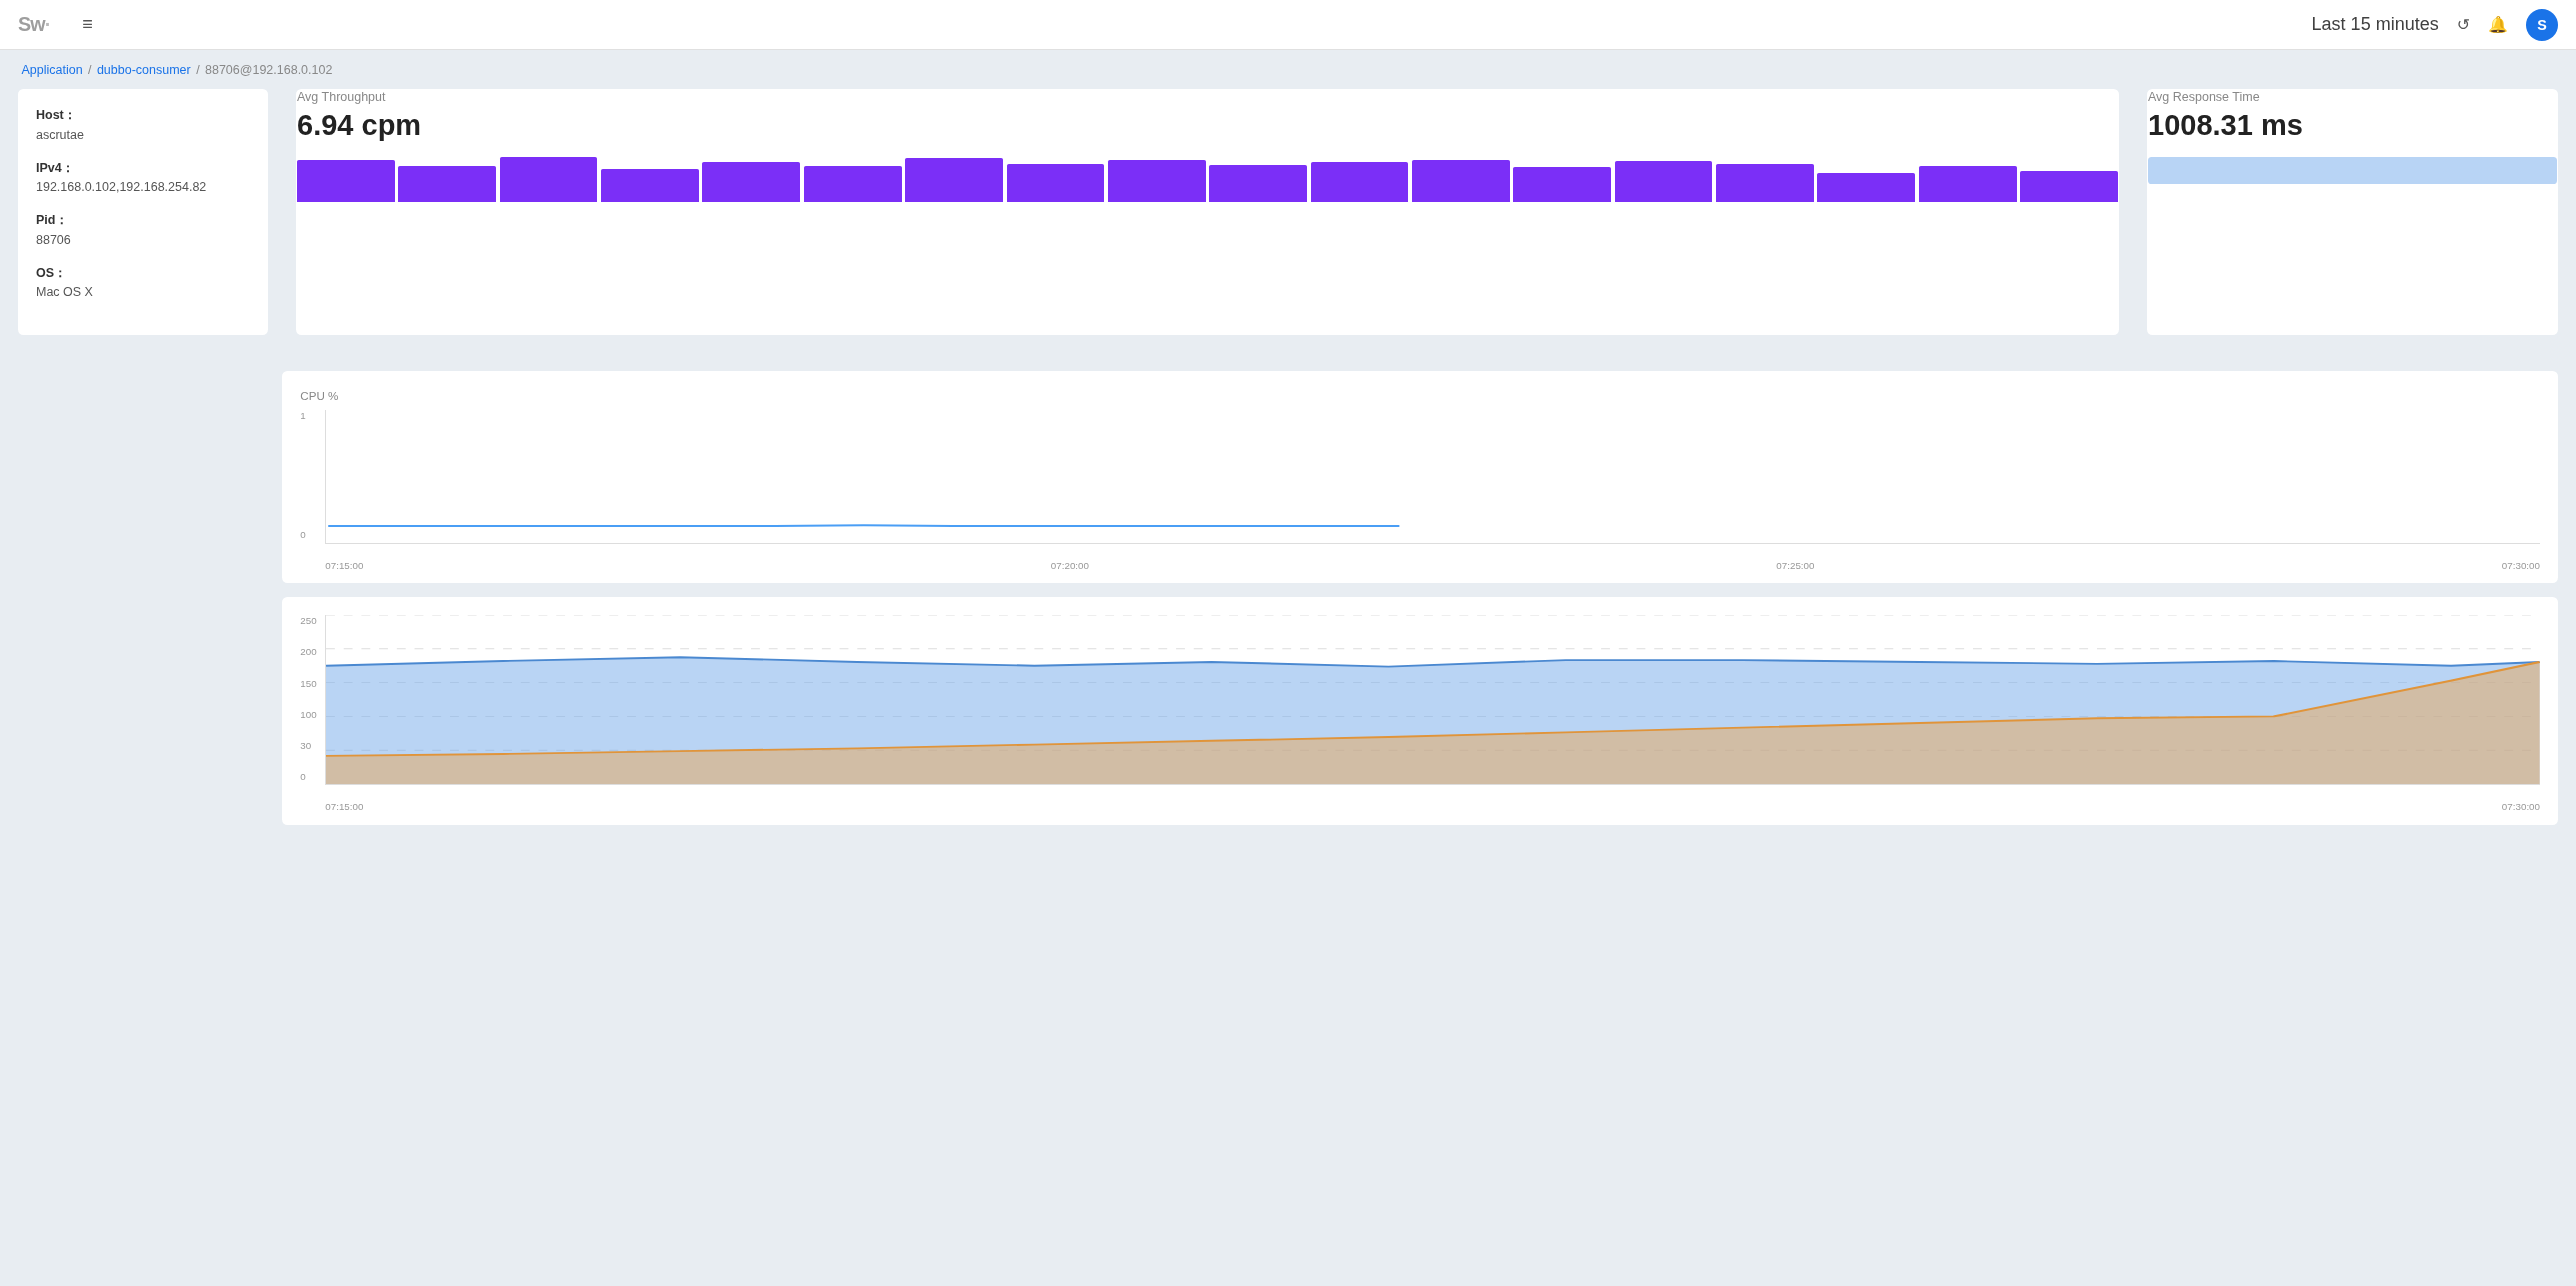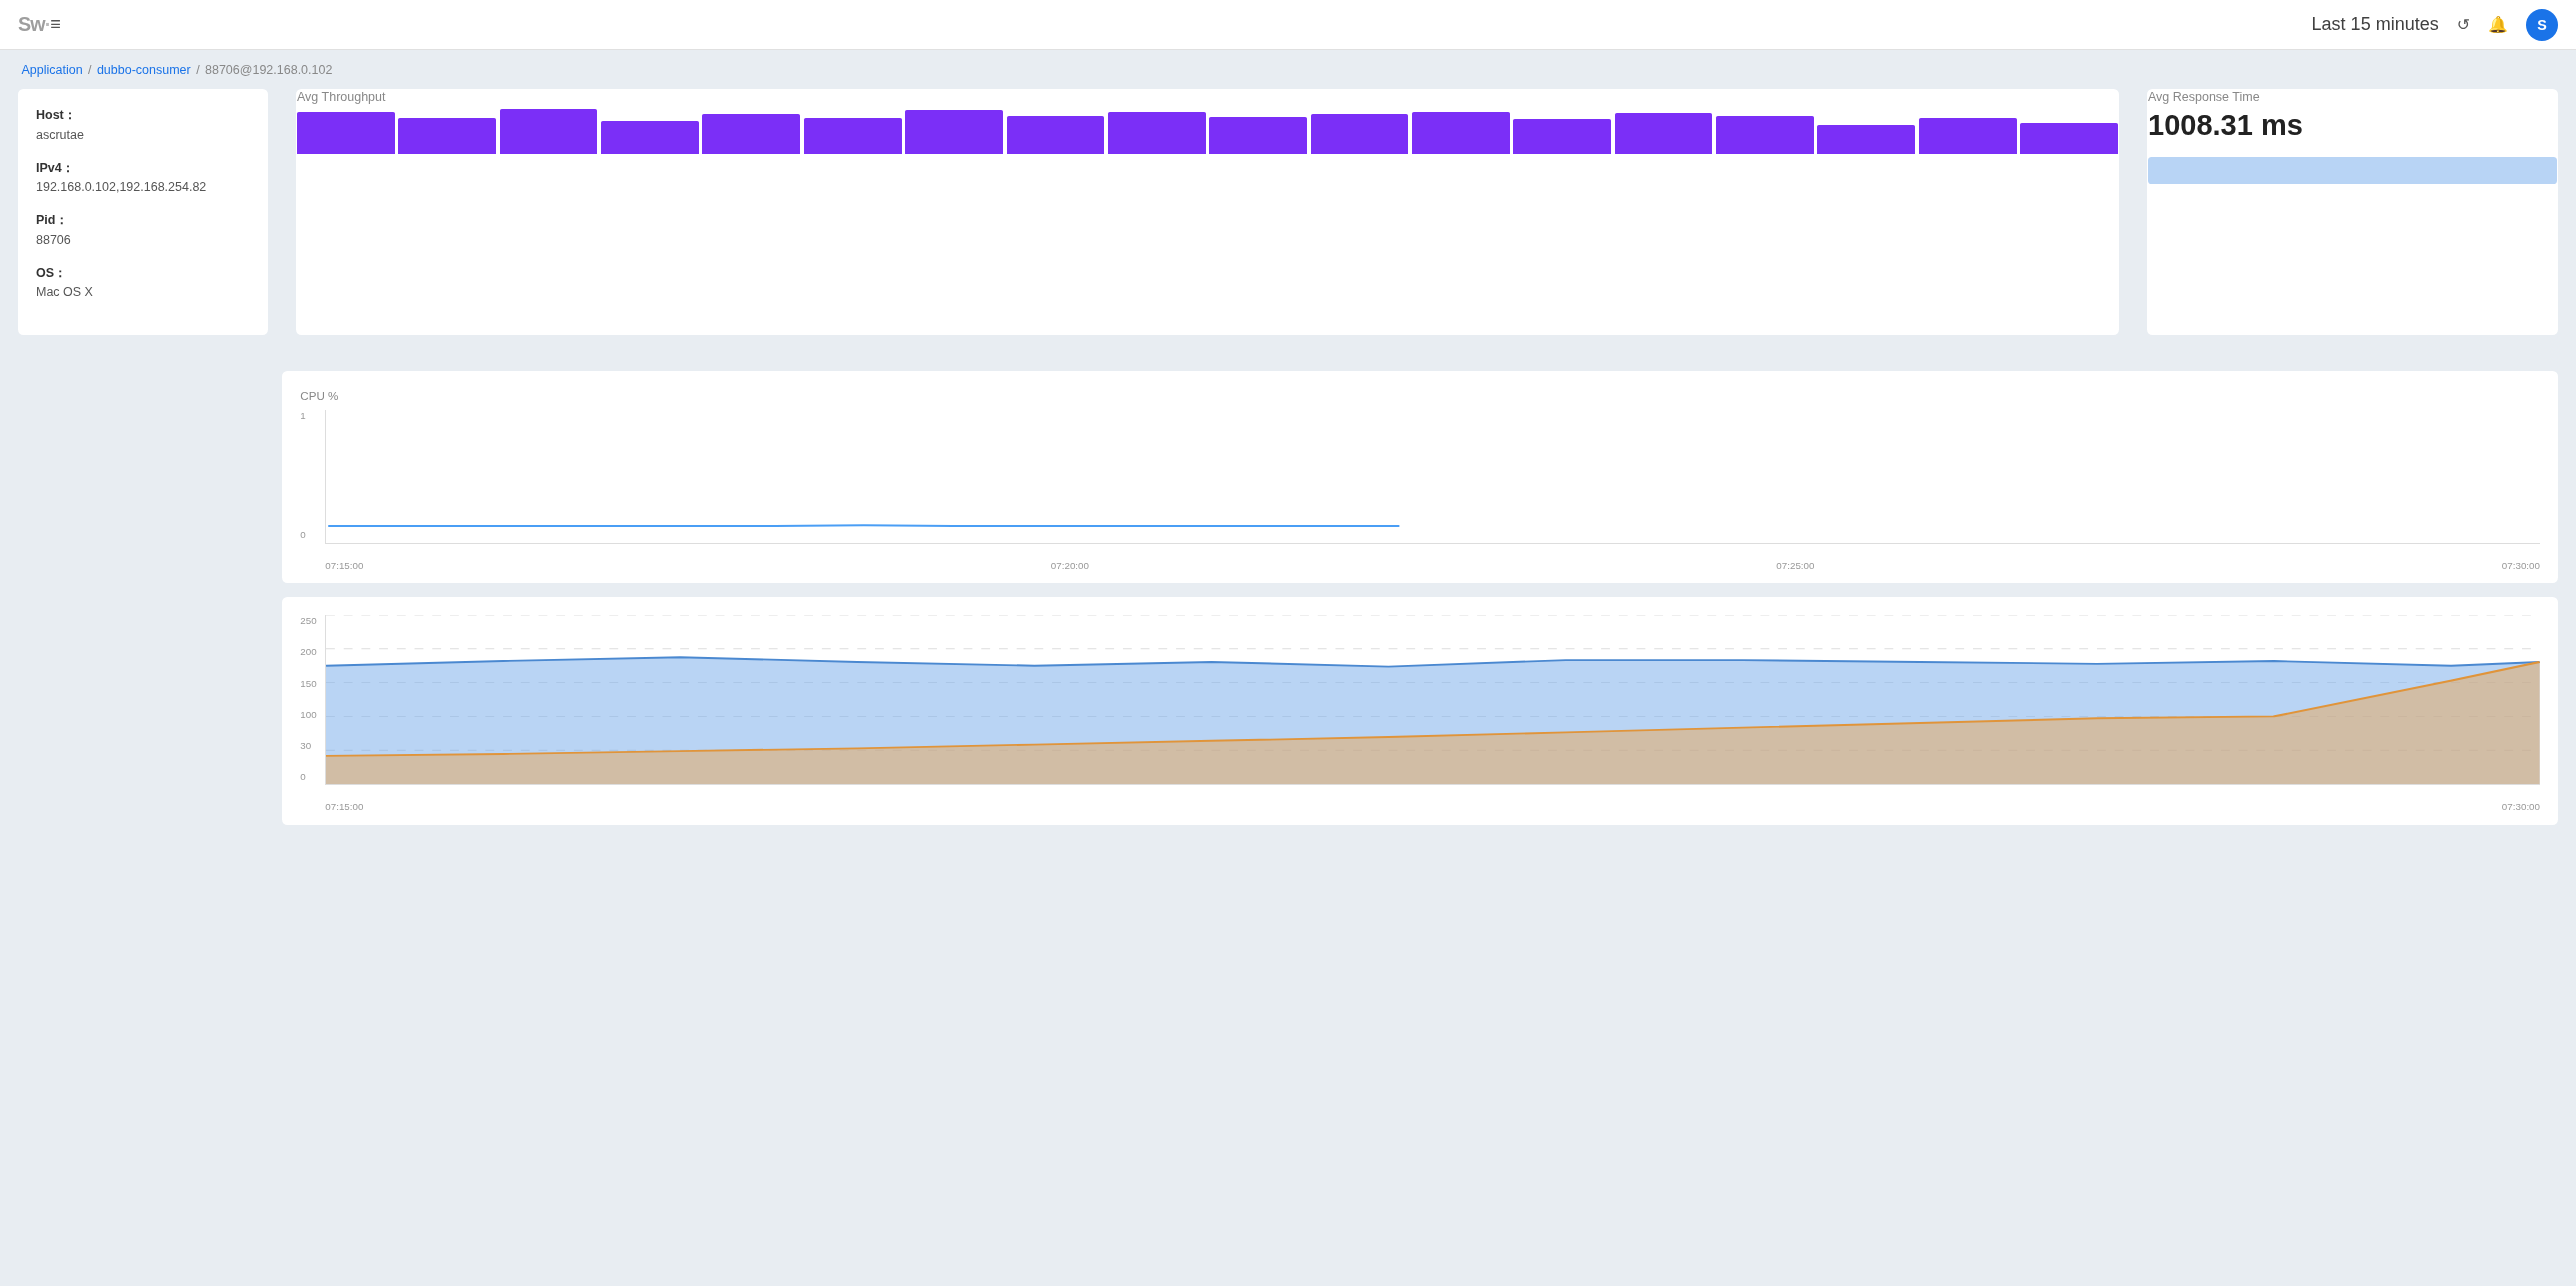--- a/index.html
+++ b/index.html
@@ -9,21 +9,21 @@
     .header {
       background: #fff;
       height: 50px;
       display: flex;
       align-items: center;
       justify-content: space-between;
       padding: 0 18px;
       border-bottom: 0.9px solid #e0e0e0;
       position: sticky; top: 0; z-index: 100;
     }
-    .header-left { display: flex; align-items: center; gap: 0; }
+    .header-left { display: flex; align-items: center; gap: 32px; }
     .logo {
       font-size: 19.7px;
       font-weight: 700;
       color: #1a73e8;
       letter-spacing: -0.9px;
     }
     .logo span { color: #9e9e9e; }
     .menu-icon { font-size: 18px; cursor: pointer; color: #555; }
     .header-right { display: flex; align-items: center; gap: 18px; }
     .time-range { font-size: 18px; color: #404040; }
@@ -179,20 +179,21 @@
         <div class="info-value">88706</div>
       </div>
       <div class="info-item">
         <div class="info-label">OS：</div>
         <div class="info-value">Mac OS X</div>
       </div>
     </div>
 
     <div class="metric-card">
       <div class="metric-title">Avg Throughput</div>
+      <div class="metric-value">6.94 cpm</div>
       <div class="throughput-bars" id="throughput-bars-container">
       <div style="background: rgb(123, 47, 247); border-radius: 1.8px 1.8px 0px 0px; flex: 1 1 0%; height: 42px;"></div>
           <div style="background: rgb(123, 47, 247); border-radius: 1.8px 1.8px 0px 0px; flex: 1 1 0%; height: 36px;"></div>
           <div style="background: rgb(123, 47, 247); border-radius: 1.8px 1.8px 0px 0px; flex: 1 1 0%; height: 45px;"></div>
           <div style="background: rgb(123, 47, 247); border-radius: 1.8px 1.8px 0px 0px; flex: 1 1 0%; height: 33px;"></div>
           <div style="background: rgb(123, 47, 247); border-radius: 1.8px 1.8px 0px 0px; flex: 1 1 0%; height: 40px;"></div>
           <div style="background: rgb(123, 47, 247); border-radius: 1.8px 1.8px 0px 0px; flex: 1 1 0%; height: 36px;"></div>
           <div style="background: rgb(123, 47, 247); border-radius: 1.8px 1.8px 0px 0px; flex: 1 1 0%; height: 44px;"></div>
           <div style="background: rgb(123, 47, 247); border-radius: 1.8px 1.8px 0px 0px; flex: 1 1 0%; height: 38px;"></div>
           <div style="background: rgb(123, 47, 247); border-radius: 1.8px 1.8px 0px 0px; flex: 1 1 0%; height: 42px;"></div>

